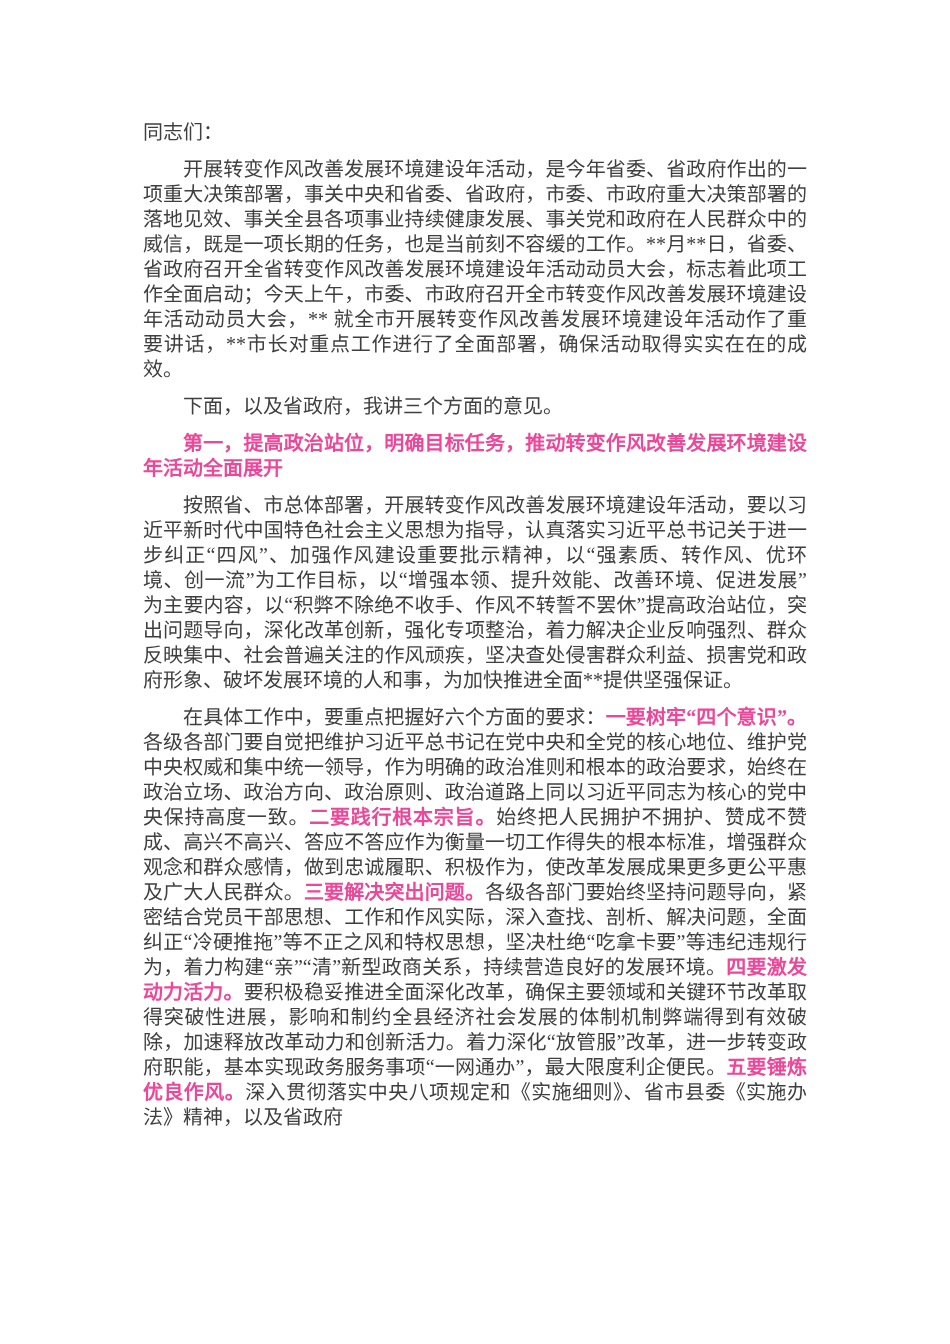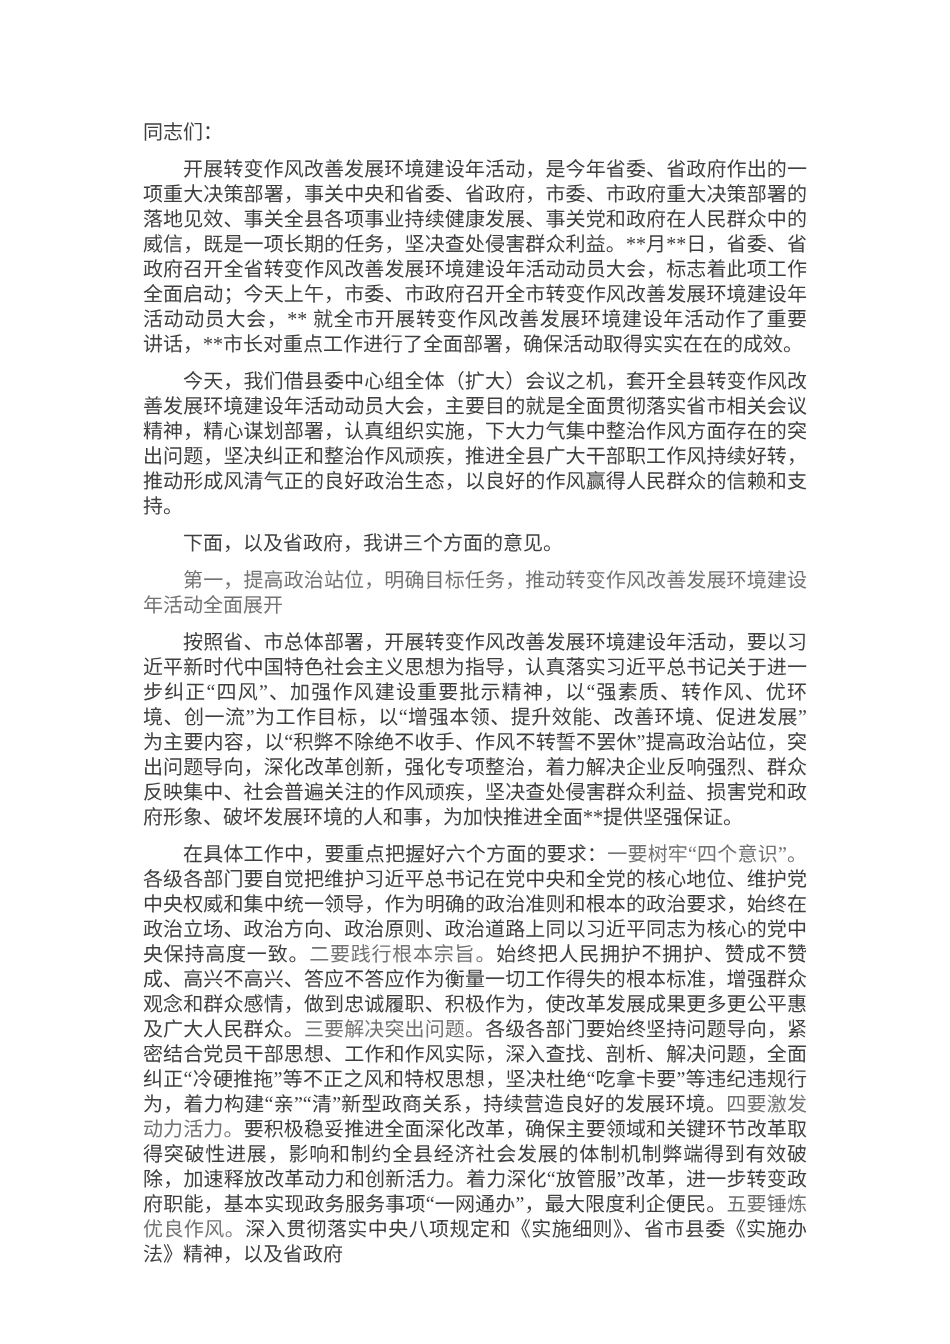--- a/index.html
+++ b/index.html
@@ -28,33 +28,32 @@
     word-break: break-all;
   }
   .page p.salutation {
     text-indent: 0;
   }
   .page p.heading {
     font-weight: bold;
     color: #161616;
   }
   .page .run-bold {
-    font-weight: normal;
-    color: #737373;
+    font-weight: bold;
+    color: #ec4899;
   }
   .page .run-normal {
     font-weight: normal;
   }
 </style>
 </head>
 <body>
 
 <div class="page">
   <p class="salutation">同志们：</p>
   <div id="doc-body">
-      <p class="paragraph"><span class="run-normal">开展转变作风改善发展环境建设年活动，是今年省委、省政府作出的一项重大决策部署，事关中央和省委、省政府，市委、市政府重大决策部署的落地见效、事关全县各项事业持续健康发展、事关党和政府在人民群众中的威信，既是一项长期的任务，坚决查处侵害群众利益。**月**日，省委、省政府召开全省转变作风改善发展环境建设年活动动员大会，标志着此项工作全面启动；今天上午，市委、市政府召开全市转变作风改善发展环境建设年活动动员大会，** 就全市开展转变作风改善发展环境建设年活动作了重要讲话，**市长对重点工作进行了全面部署，确保活动取得实实在在的成效。</span></p>
-      <p class="paragraph"><span class="run-normal">今天，我们借县委中心组全体（扩大）会议之机，套开全县转变作风改善发展环境建设年活动动员大会，主要目的就是全面贯彻落实省市相关会议精神，精心谋划部署，认真组织实施，下大力气集中整治作风方面存在的突出问题，坚决纠正和整治作风顽疾，推进全县广大干部职工作风持续好转，推动形成风清气正的良好政治生态，以良好的作风赢得人民群众的信赖和支持。</span></p>
+      <p class="paragraph"><span class="run-normal">开展转变作风改善发展环境建设年活动，是今年省委、省政府作出的一项重大决策部署，事关中央和省委、省政府，市委、市政府重大决策部署的落地见效、事关全县各项事业持续健康发展、事关党和政府在人民群众中的威信，既是一项长期的任务，也是当前刻不容缓的工作。**月**日，省委、省政府召开全省转变作风改善发展环境建设年活动动员大会，标志着此项工作全面启动；今天上午，市委、市政府召开全市转变作风改善发展环境建设年活动动员大会，** 就全市开展转变作风改善发展环境建设年活动作了重要讲话，**市长对重点工作进行了全面部署，确保活动取得实实在在的成效。</span></p>
       <p class="paragraph"><span class="run-normal">下面，以及省政府，我讲三个方面的意见。</span></p>
       <p class="heading"><span class="run-bold">第一，提高政治站位，明确目标任务，推动转变作风改善发展环境建设年活动全面展开</span></p>
       <p class="paragraph"><span class="run-normal">按照省、市总体部署，开展转变作风改善发展环境建设年活动，要以习近平新时代中国特色社会主义思想为指导，认真落实习近平总书记关于进一步纠正“四风”、加强作风建设重要批示精神，以“强素质、转作风、优环境、创一流”为工作目标，以“增强本领、提升效能、改善环境、促进发展”为主要内容，以“积弊不除绝不收手、作风不转誓不罢休”提高政治站位，突出问题导向，深化改革创新，强化专项整治，着力解决企业反响强烈、群众反映集中、社会普遍关注的作风顽疾，坚决查处侵害群众利益、损害党和政府形象、破坏发展环境的人和事，为加快推进全面**提供坚强保证。</span></p>
       <p class="paragraph"><span class="run-normal">在具体工作中，要重点把握好六个方面的要求：</span><span class="run-bold">一要树牢“四个意识”。</span><span class="run-normal">各级各部门要自觉把维护习近平总书记在党中央和全党的核心地位、维护党中央权威和集中统一领导，作为明确的政治准则和根本的政治要求，始终在政治立场、政治方向、政治原则、政治道路上同以习近平同志为核心的党中央保持高度一致。</span><span class="run-bold">二要践行根本宗旨。</span><span class="run-normal">始终把人民拥护不拥护、赞成不赞成、高兴不高兴、答应不答应作为衡量一切工作得失的根本标准，增强群众观念和群众感情，做到忠诚履职、积极作为，使改革发展成果更多更公平惠及广大人民群众。</span><span class="run-bold">三要解决突出问题。</span><span class="run-normal">各级各部门要始终坚持问题导向，紧密结合党员干部思想、工作和作风实际，深入查找、剖析、解决问题，全面纠正“冷硬推拖”等不正之风和特权思想，坚决杜绝“吃拿卡要”等违纪违规行为，着力构建“亲”“清”新型政商关系，持续营造良好的发展环境。</span><span class="run-bold">四要激发动力活力。</span><span class="run-normal">要积极稳妥推进全面深化改革，确保主要领域和关键环节改革取得突破性进展，影响和制约全县经济社会发展的体制机制弊端得到有效破除，加速释放改革动力和创新活力。着力深化“放管服”改革，进一步转变政府职能，基本实现政务服务事项“一网通办”，最大限度利企便民。</span><span class="run-bold">五要锤炼优良作风。</span><span class="run-normal">深入贯彻落实中央八项规定和《实施细则》、省市县委《实施办法》精神，以及省政府</span></p>
     </div>
 </div>
 
 </body></html>

